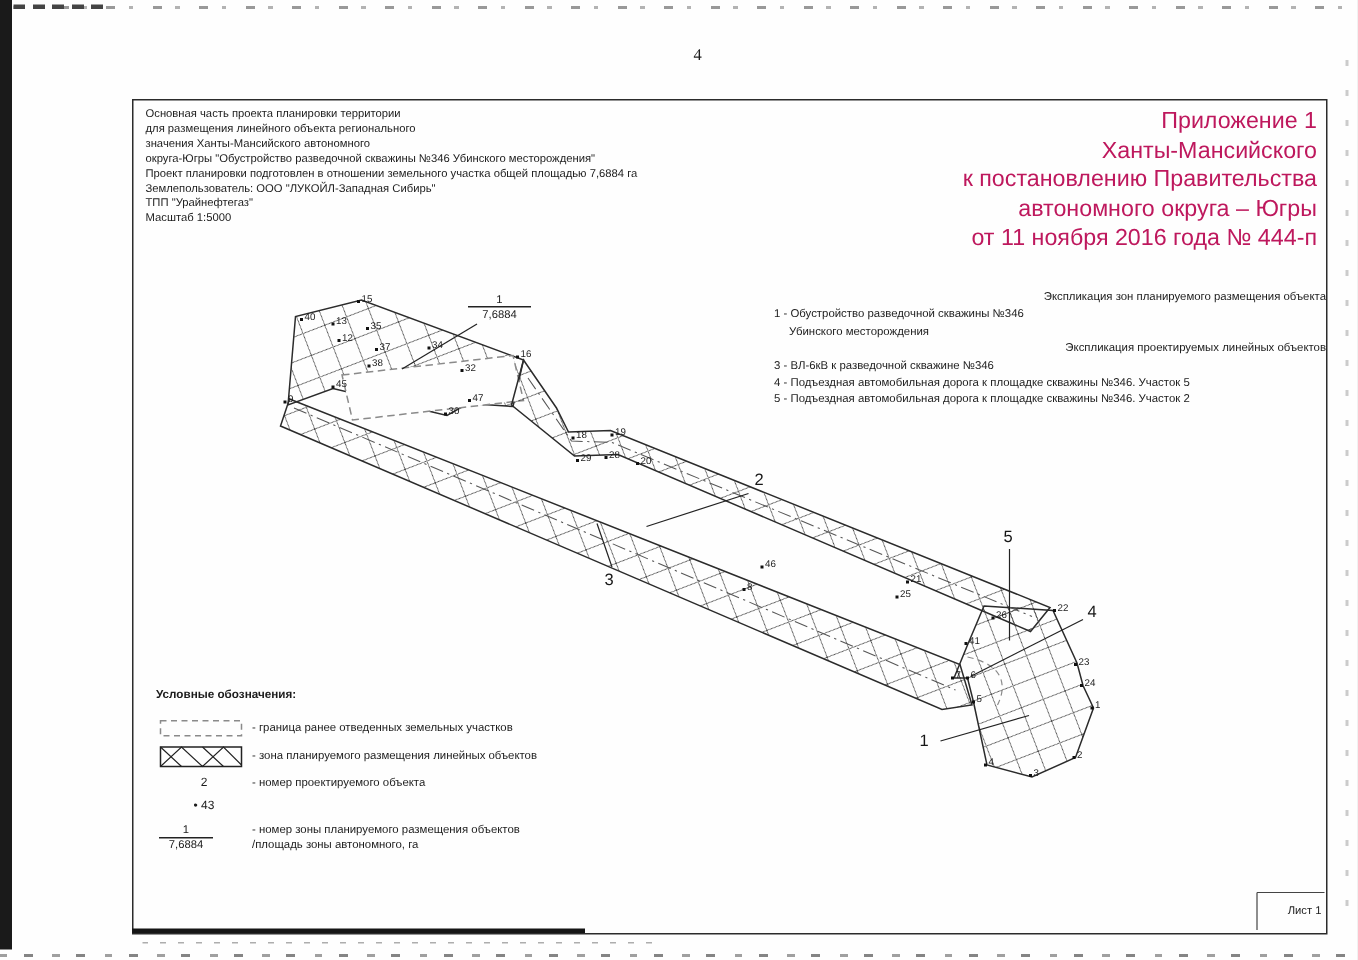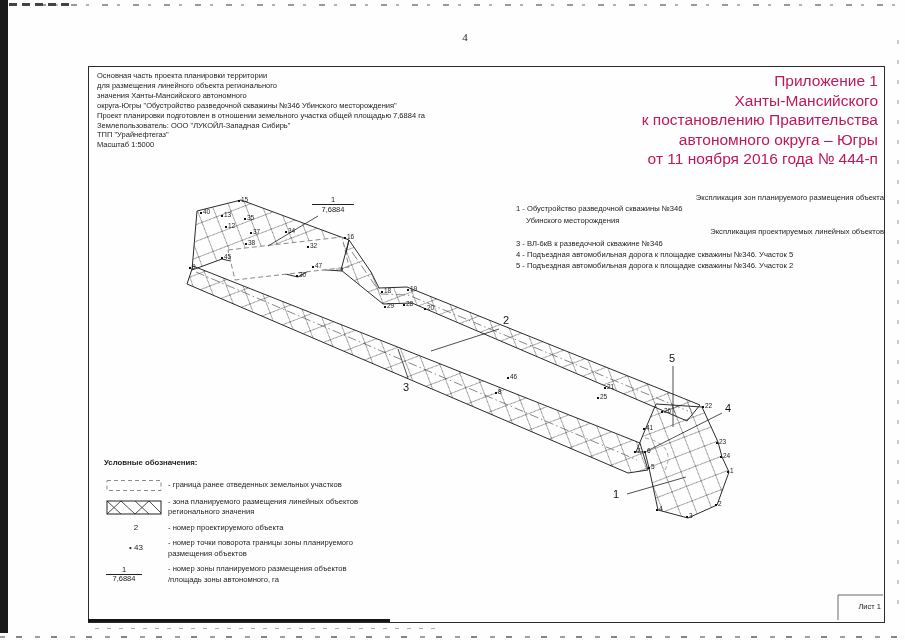--- a/index.html
+++ b/index.html
@@ -296,36 +296,31 @@
 
     <div class="legend-row">
       <div class="legend-sw">
         <svg width="56" height="15">
             <rect x="1" y="1" width="54" height="13" fill="none" stroke="#222" stroke-width="1"></rect>
         <path d="M1 14 L15 1 L29 14 L43 1 L55 13 M1 1 L15 14 M29 1 L43 14" stroke="#222" stroke-width="0.8" fill="none"></path>
           </svg>
       </div>
       <div class="legend-label">
         <div>- зона планируемого размещения линейных объектов</div>
-        <div>регионального значения</div>
       </div>
     </div>
 
 
     <div class="legend-row">
       <div class="legend-sw center sym-num">2</div>
       <div class="legend-label">- номер проектируемого объекта</div>
     </div>
 
     <div class="legend-row">
       <div class="legend-sw center sym-num">• 43</div>
-      <div class="legend-label">
-        <div>- номер точки поворота границы зоны планируемого</div>
-        <div>размещения объектов</div>
-      </div>
     </div>
 
     <div class="legend-row">
       <div class="legend-sw">
         <div class="fraction">
           <span class="num">1</span>
           <span class="den">7,6884</span>
         </div>
       </div>
       <div class="legend-label">

